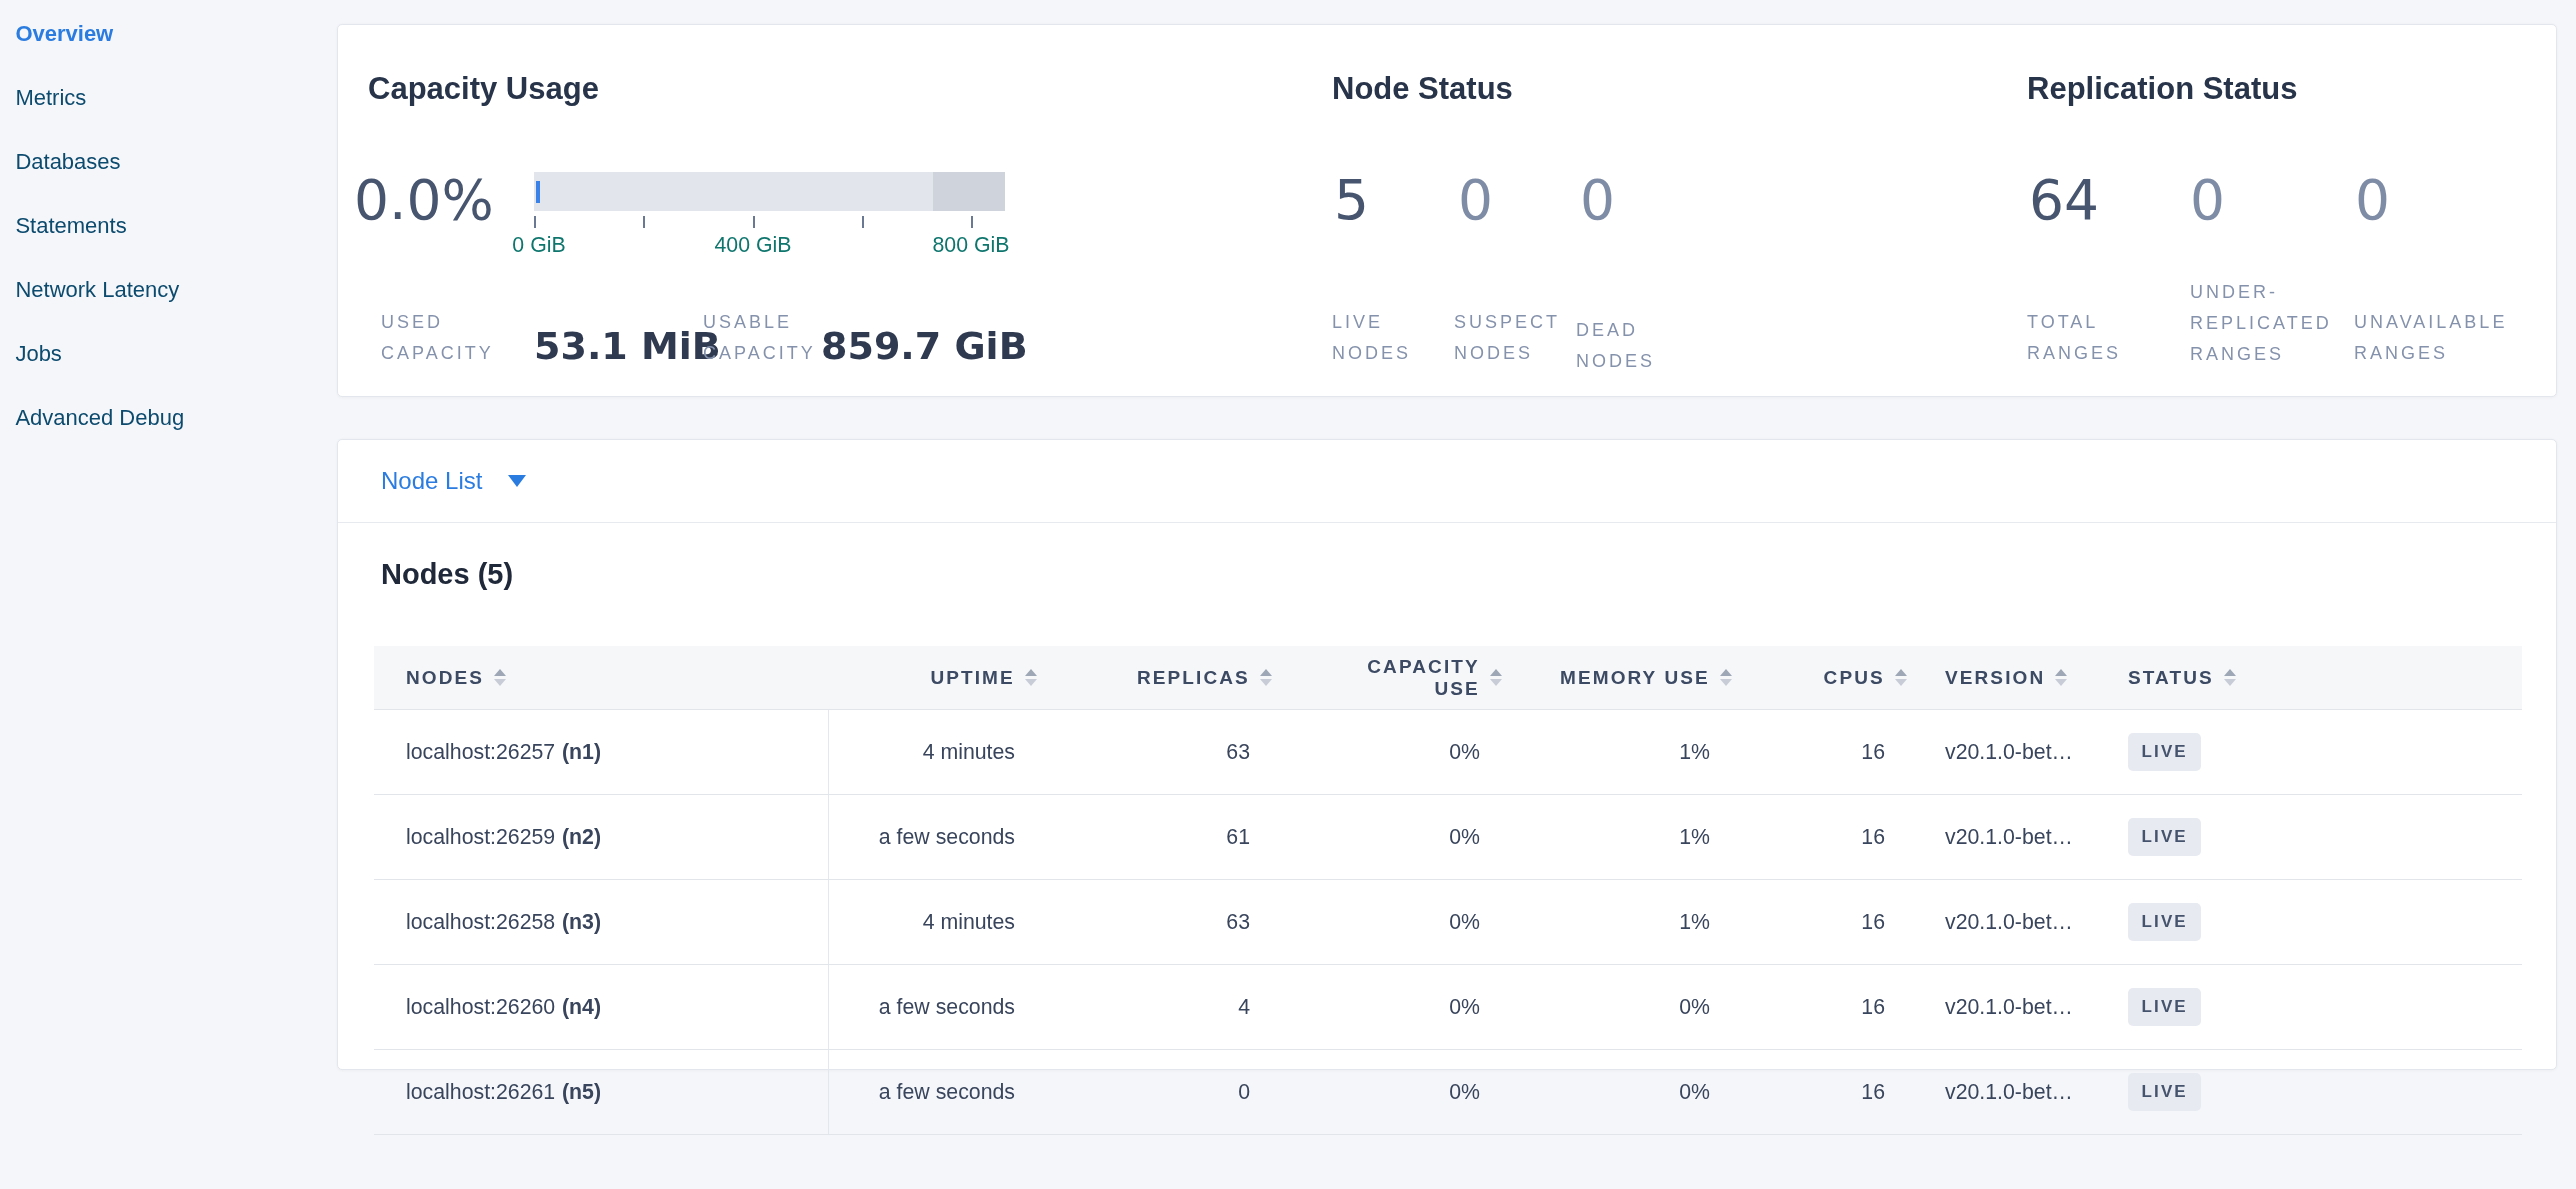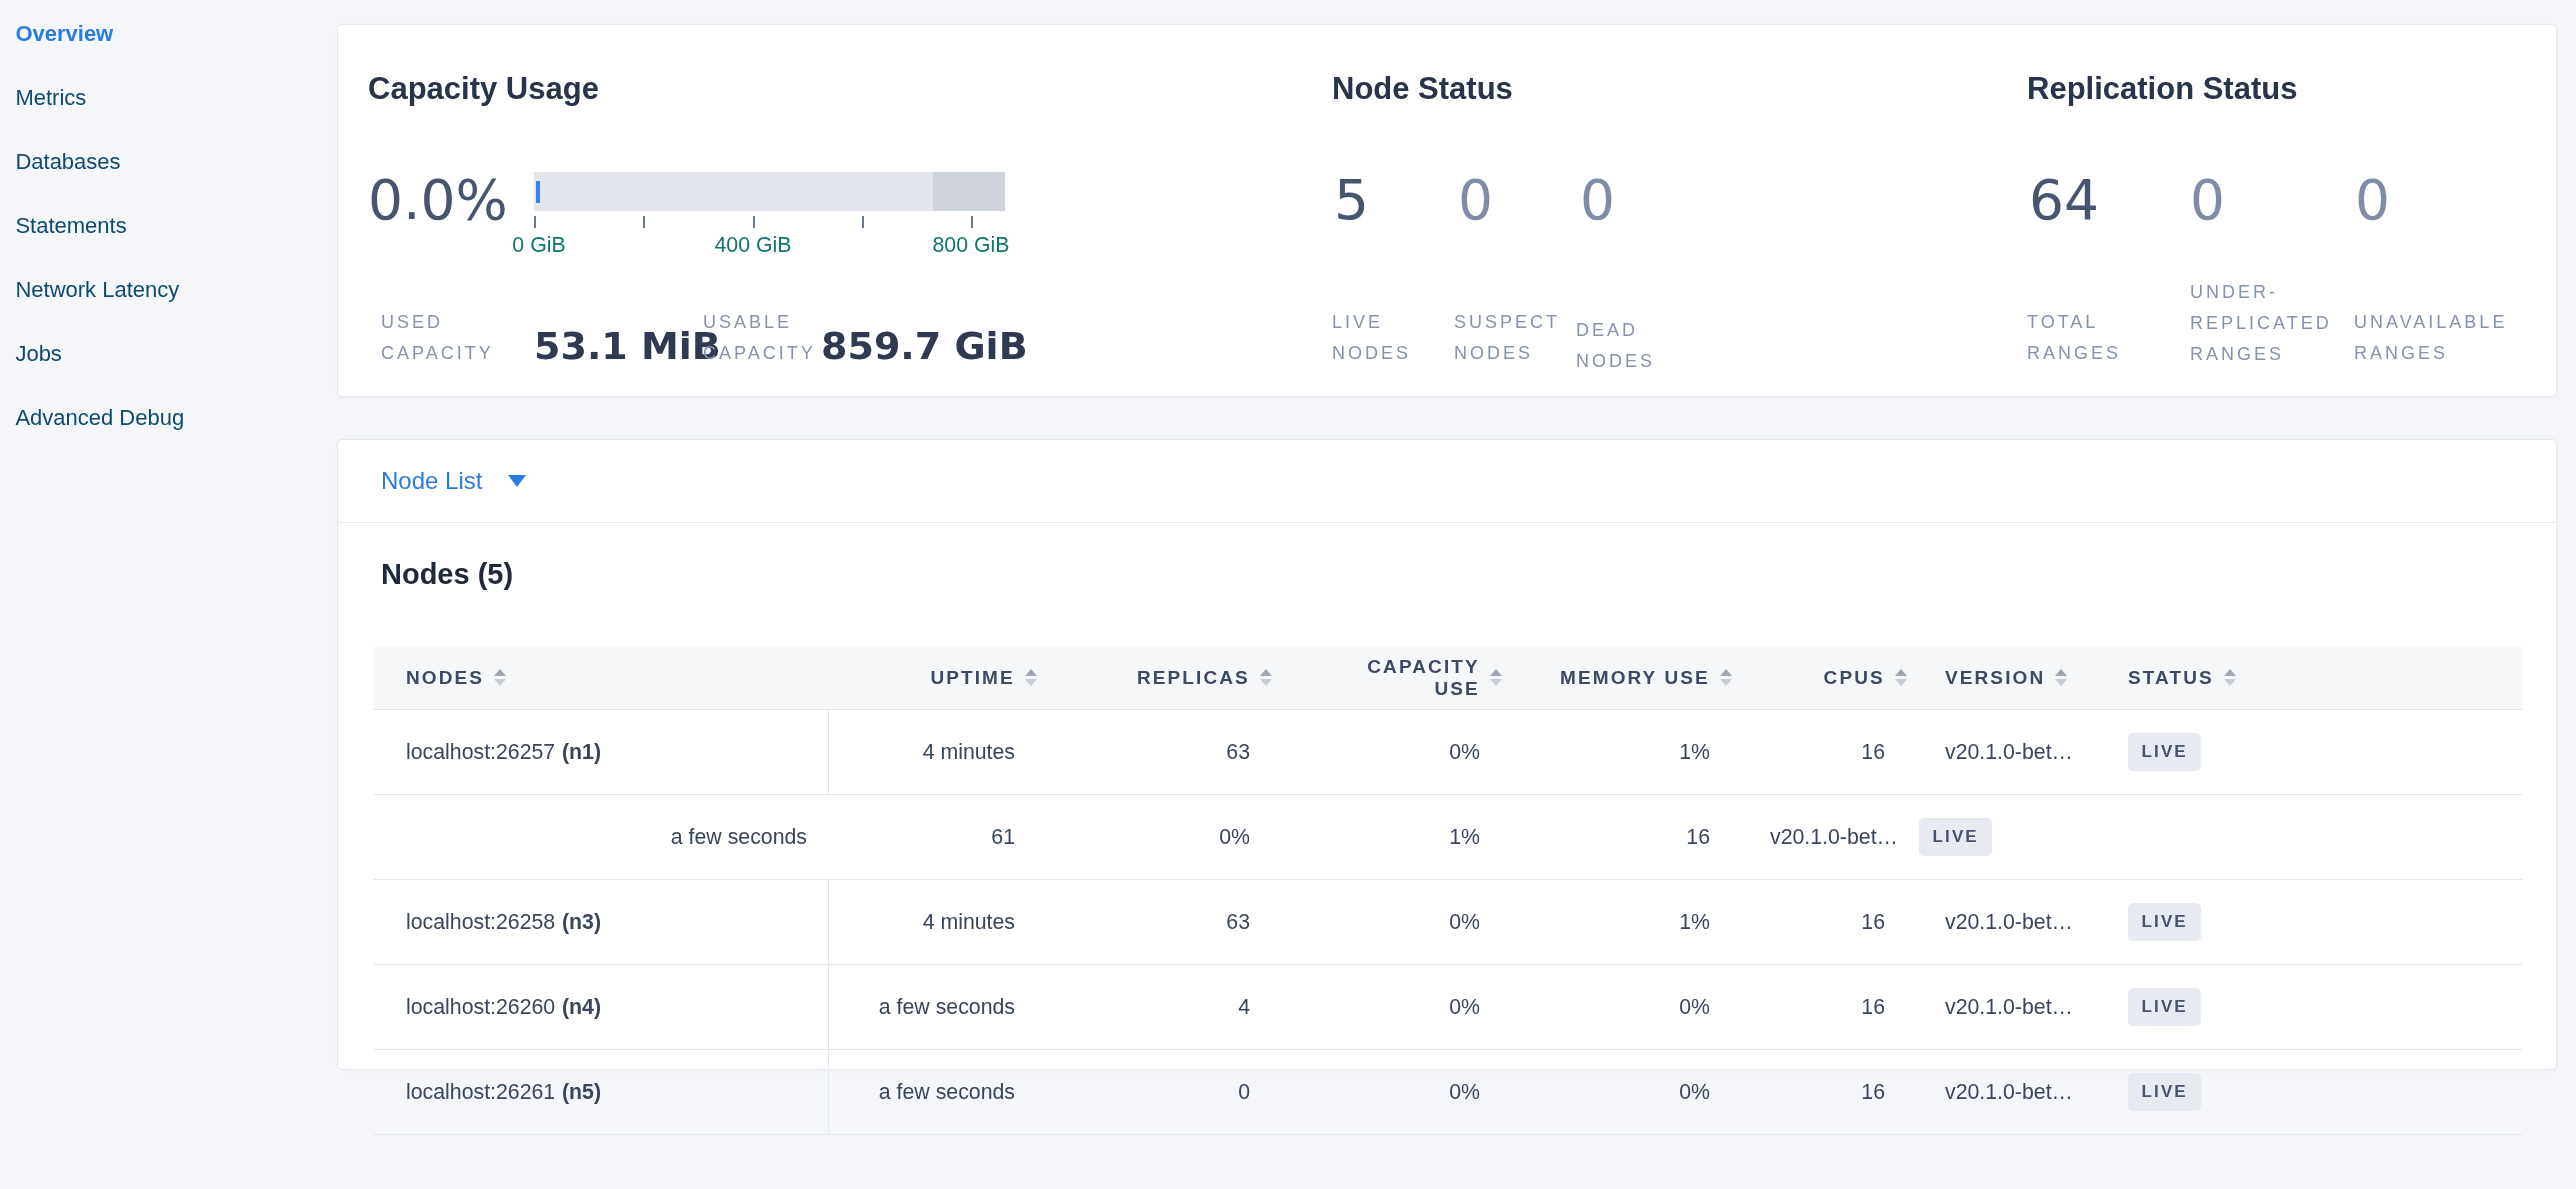--- a/index.html
+++ b/index.html
@@ -98,21 +98,21 @@
   <div class="nav-item">Statements</div>
   <div class="nav-item">Network Latency</div>
   <div class="nav-item">Jobs</div>
   <div class="nav-item">Advanced Debug</div>
 </div>
 
 <div class="card card-summary">
 
   <div>
     <div class="sec-title" style="left:30px;">Capacity Usage</div>
-    <div class="bignum" style="left:30px;">0.0%</div>
+    <div class="bignum" style="left:16px;">0.0%</div>
 
     <div class="gauge-bar">
       <div class="gauge-dark"></div>
       <div class="gauge-used"></div>
     </div>
     <div class="gauge-tick" style="left:196px;"></div>
     <div class="gauge-tick" style="left:305px;"></div>
     <div class="gauge-tick" style="left:415px;"></div>
     <div class="gauge-tick" style="left:524px;"></div>
     <div class="gauge-tick" style="left:633px;"></div>
@@ -227,20 +227,24 @@
       <div class="td td-right">0%</div>
       <div class="td td-right">1%</div>
       <div class="td td-right">16</div>
       <div class="td td-version">v20.1.0-bet…</div>
       <div class="td td-status">
           <span class="badge">LIVE</span>
         </div>
     </div>
 
     <div class="trow tr">
+      <div class="td td-nodes">
+          <span>localhost:26259</span>
+          <span class="node-id">(n2)</span>
+        </div>
       <div class="td td-right">a few seconds</div>
       <div class="td td-right">61</div>
       <div class="td td-right">0%</div>
       <div class="td td-right">1%</div>
       <div class="td td-right">16</div>
       <div class="td td-version">v20.1.0-bet…</div>
       <div class="td td-status">
           <span class="badge">LIVE</span>
         </div>
     </div>

